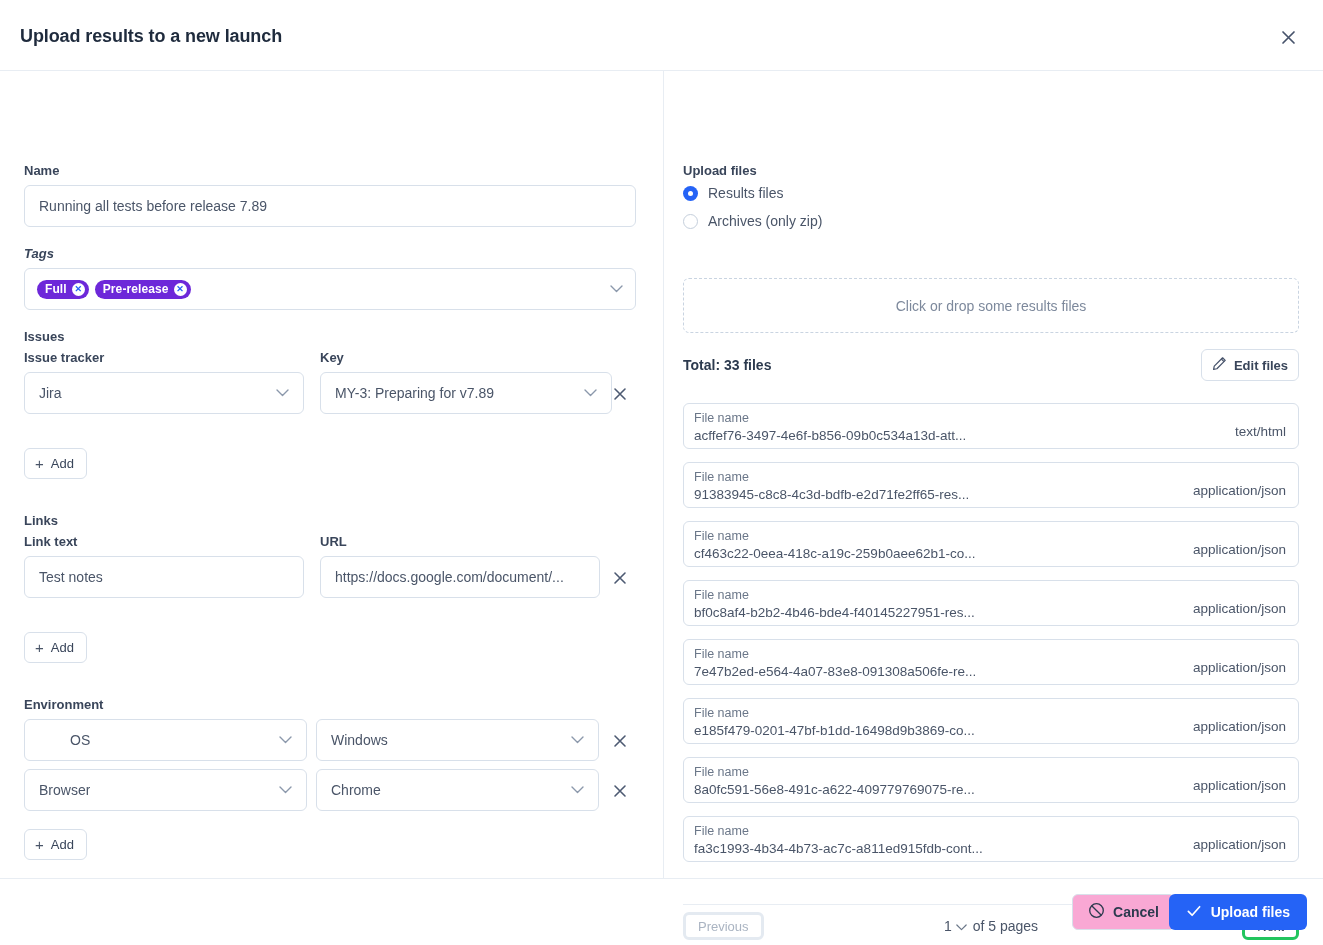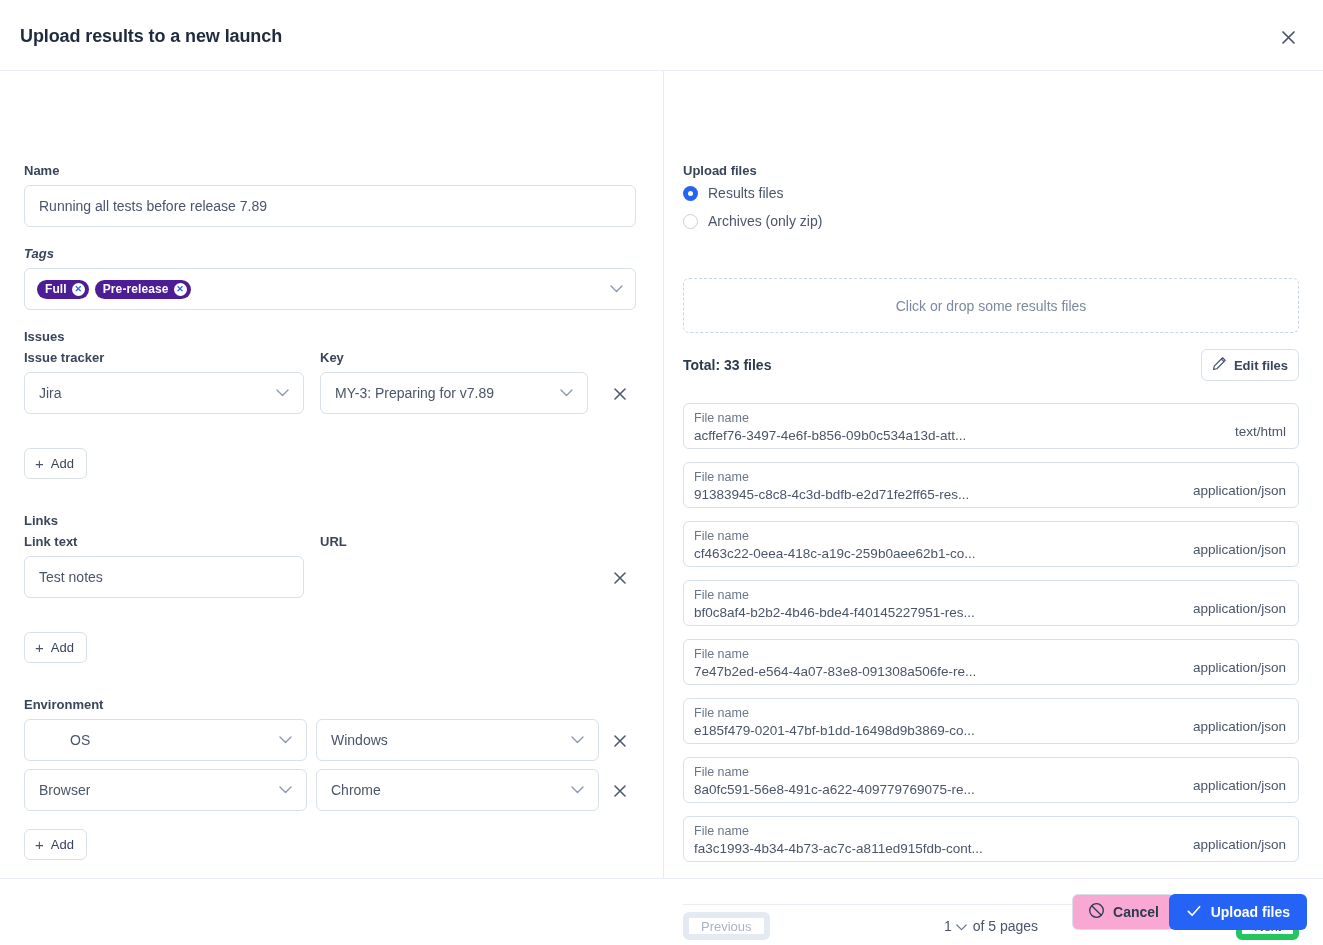--- a/index.html
+++ b/index.html
@@ -58,37 +58,37 @@
 
   
   .tags-label { position:absolute; left:24px; top:175px;font-style:italic; }
   .tags-box {
     position:absolute; left:24px; top:197px; width:612px; height:42px;
     border:1px solid #d8e0ea; border-radius:6px; background:#fff;
     display:flex; align-items:center; padding:0 12px; cursor:pointer;
   }
   .chips { display:flex; align-items:center; gap:6px; flex:1; }
   .chip {
-    background:#4c1d95; color:#fff; border-radius:11px; height:19px;
+    background:#6d28d9; color:#fff; border-radius:11px; height:19px;
     display:inline-flex; align-items:center; gap:5px;
     padding:0 4px 0 8px; font-size:12px; font-weight:600; letter-spacing:.1px;
   }
   .chip-x {
     width:13px; height:13px; border-radius:50%; background:#fff; color:#2563f6;
     display:inline-flex; align-items:center; justify-content:center;
     font-size:9px; font-weight:700; line-height:1; cursor:pointer;
   }
   .tags-caret { color:#8b98ab; display:flex; align-items:center; }
 
   
   .issues-label  { position:absolute; left:24px; top:258px; }
   .tracker-label { position:absolute; left:24px; top:279px; }
   .key-label     { position:absolute; left:320px; top:279px; }
   .tracker-sel { position:absolute; left:24px; top:301px; width:280px; height:42px; }
-  .key-sel     { position:absolute; left:320px; top:301px; width:268px; height:42px; }
+  .key-sel     { position:absolute; left:320px; top:301px; width:292px; height:42px; }
   .issue-x     { position:absolute; left:608px; top:311px; width:24px; height:24px;
                  display:flex; align-items:center; justify-content:center; cursor:pointer; }
   .issue-add   { position:absolute; left:24px; top:377px; }
 
   
   .links-label    { position:absolute; left:24px; top:442px; }
   .linktext-label { position:absolute; left:24px; top:463px; }
   .url-label      { position:absolute; left:320px; top:463px; }
   .linktext-input { position:absolute; left:24px; top:485px; width:280px; height:42px; }
   .url-input      { position:absolute; left:320px; top:485px; width:280px; height:42px; }
@@ -161,21 +161,21 @@
   }
   .file-row .fl-type {
     position:absolute; right:12px; bottom:9px; font-size:13.5px; color:#4a5568;
   }
 
   .pager {
     position:absolute; left:19px; top:833px; width:616px; height:42px;
     border-top:1px solid #e8edf3; display:flex; align-items:center;
   }
   .pg-btn {
-    height:28px; border:6px solid #22c55e; border-radius:6px; background:#fff;
+    height:28px; border:3px solid #22c55e; border-radius:6px; background:#fff;
     display:inline-flex; align-items:center; padding:0 12px;
     font-size:13px; color:#39455a; cursor:pointer;
   }
   .pg-btn.disabled { color:#aab4c2; border-color:#e4eaf1; cursor:default; }
   .pg-prev { position:absolute; left:0; top:7px; }
   .pg-next { position:absolute; right:0; top:7px; }
   .pg-mid {
     position:absolute; left:0; right:0; top:7px; height:28px;
     display:flex; align-items:center; justify-content:center; gap:6px;
     font-size:14px; color:#4a5568;
@@ -272,20 +272,23 @@
         <span class="plus">+</span>
         <span>Add</span>
       </div>
 
       <div class="grp-label links-label">Links</div>
       <div class="field-label linktext-label">Link text</div>
       <div class="field-label url-label">URL</div>
 
       <div class="txt-input linktext-input">
         <span class="ellipsis">Test notes</span>
+      </div>
+      <div class="txt-input url-input">
+        <span class="ellipsis">https://docs.google.com/document/...</span>
       </div>
       <div class="link-x">
         <svg width="14" height="14" viewBox="0 0 14 14" fill="none">
             <path d="M2 2 L12 12 M12 2 L2 12" stroke="#4d5a72" stroke-width="1.6" stroke-linecap="round"></path>
           </svg>
       </div>
       <div class="add-btn link-add">
         <span class="plus">+</span>
         <span>Add</span>
       </div>

